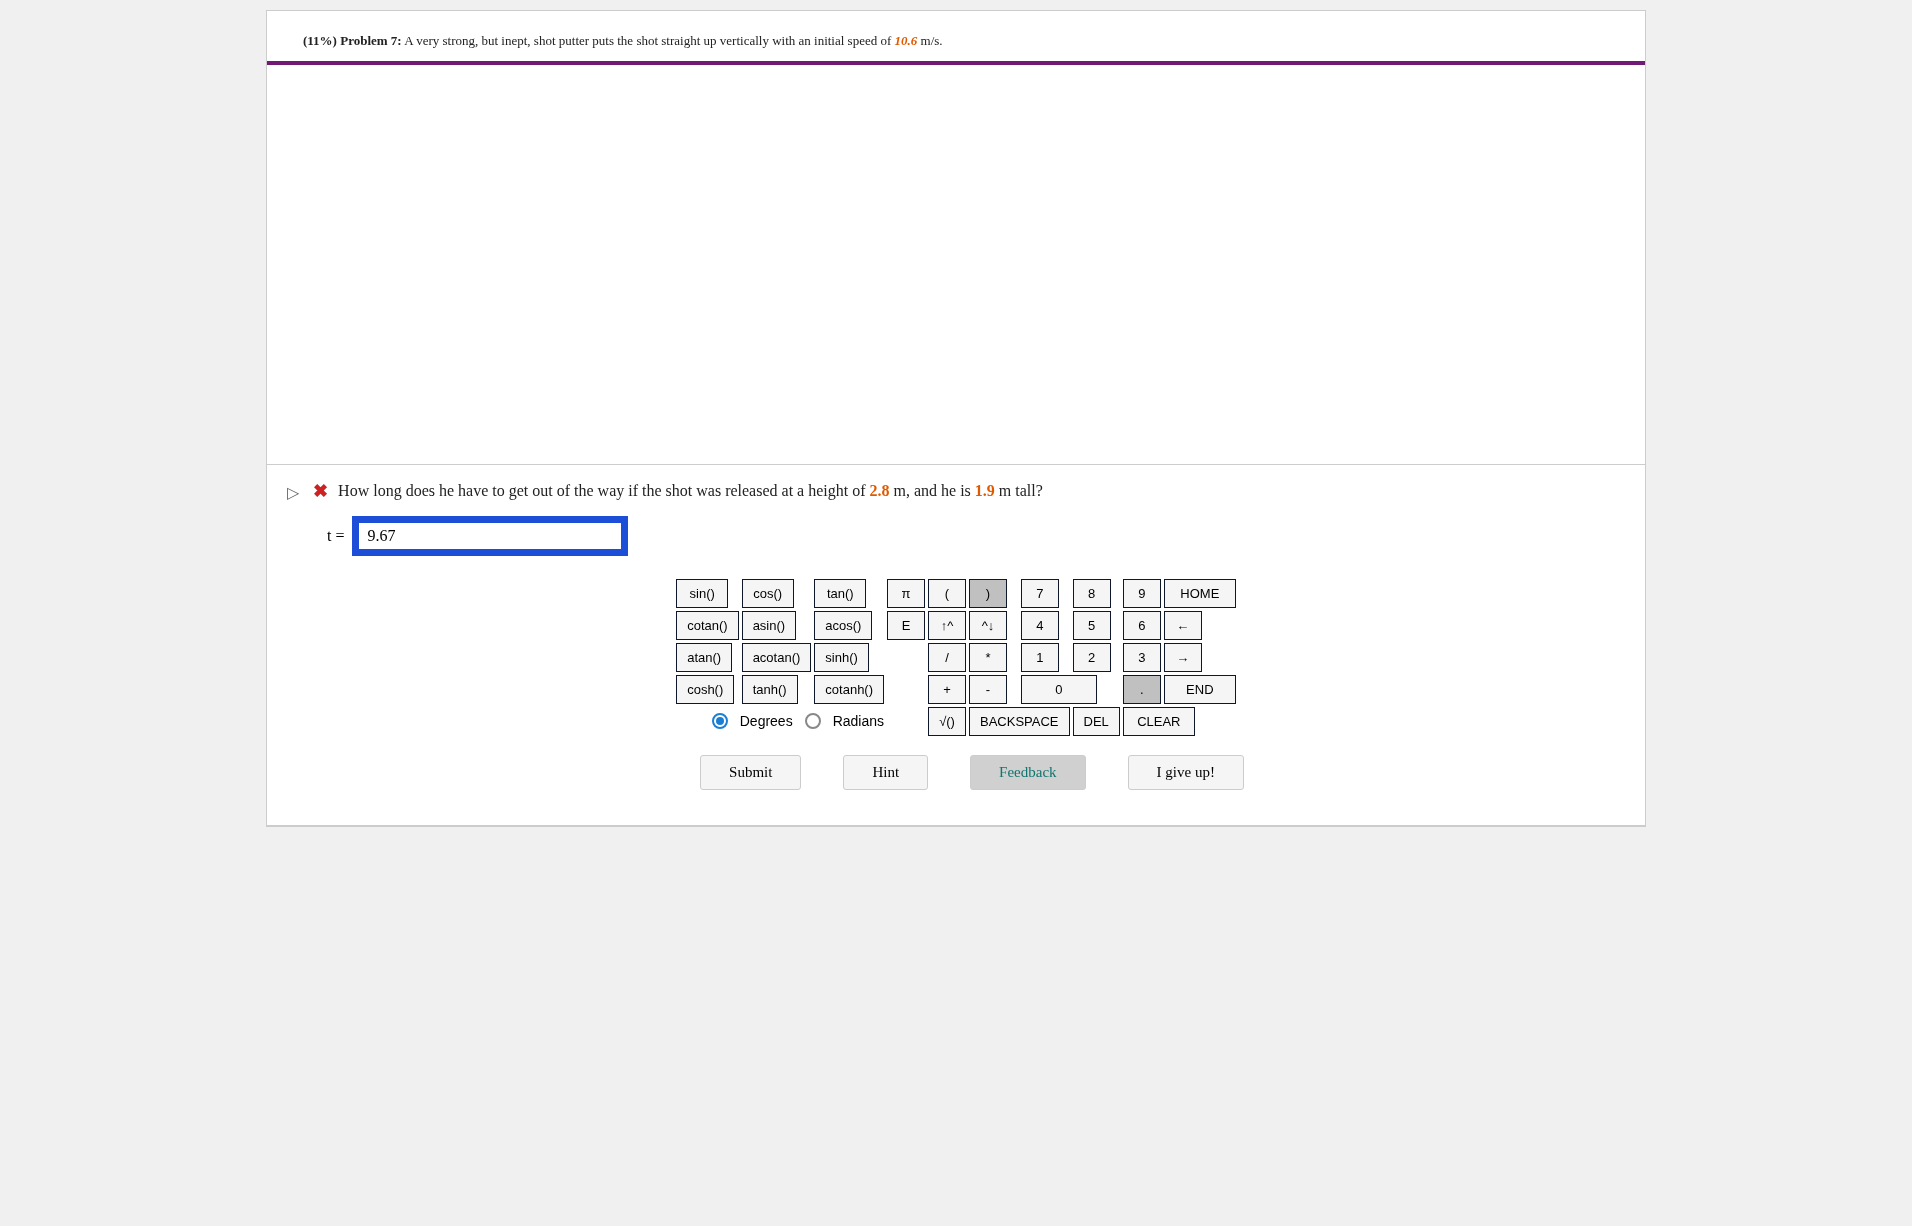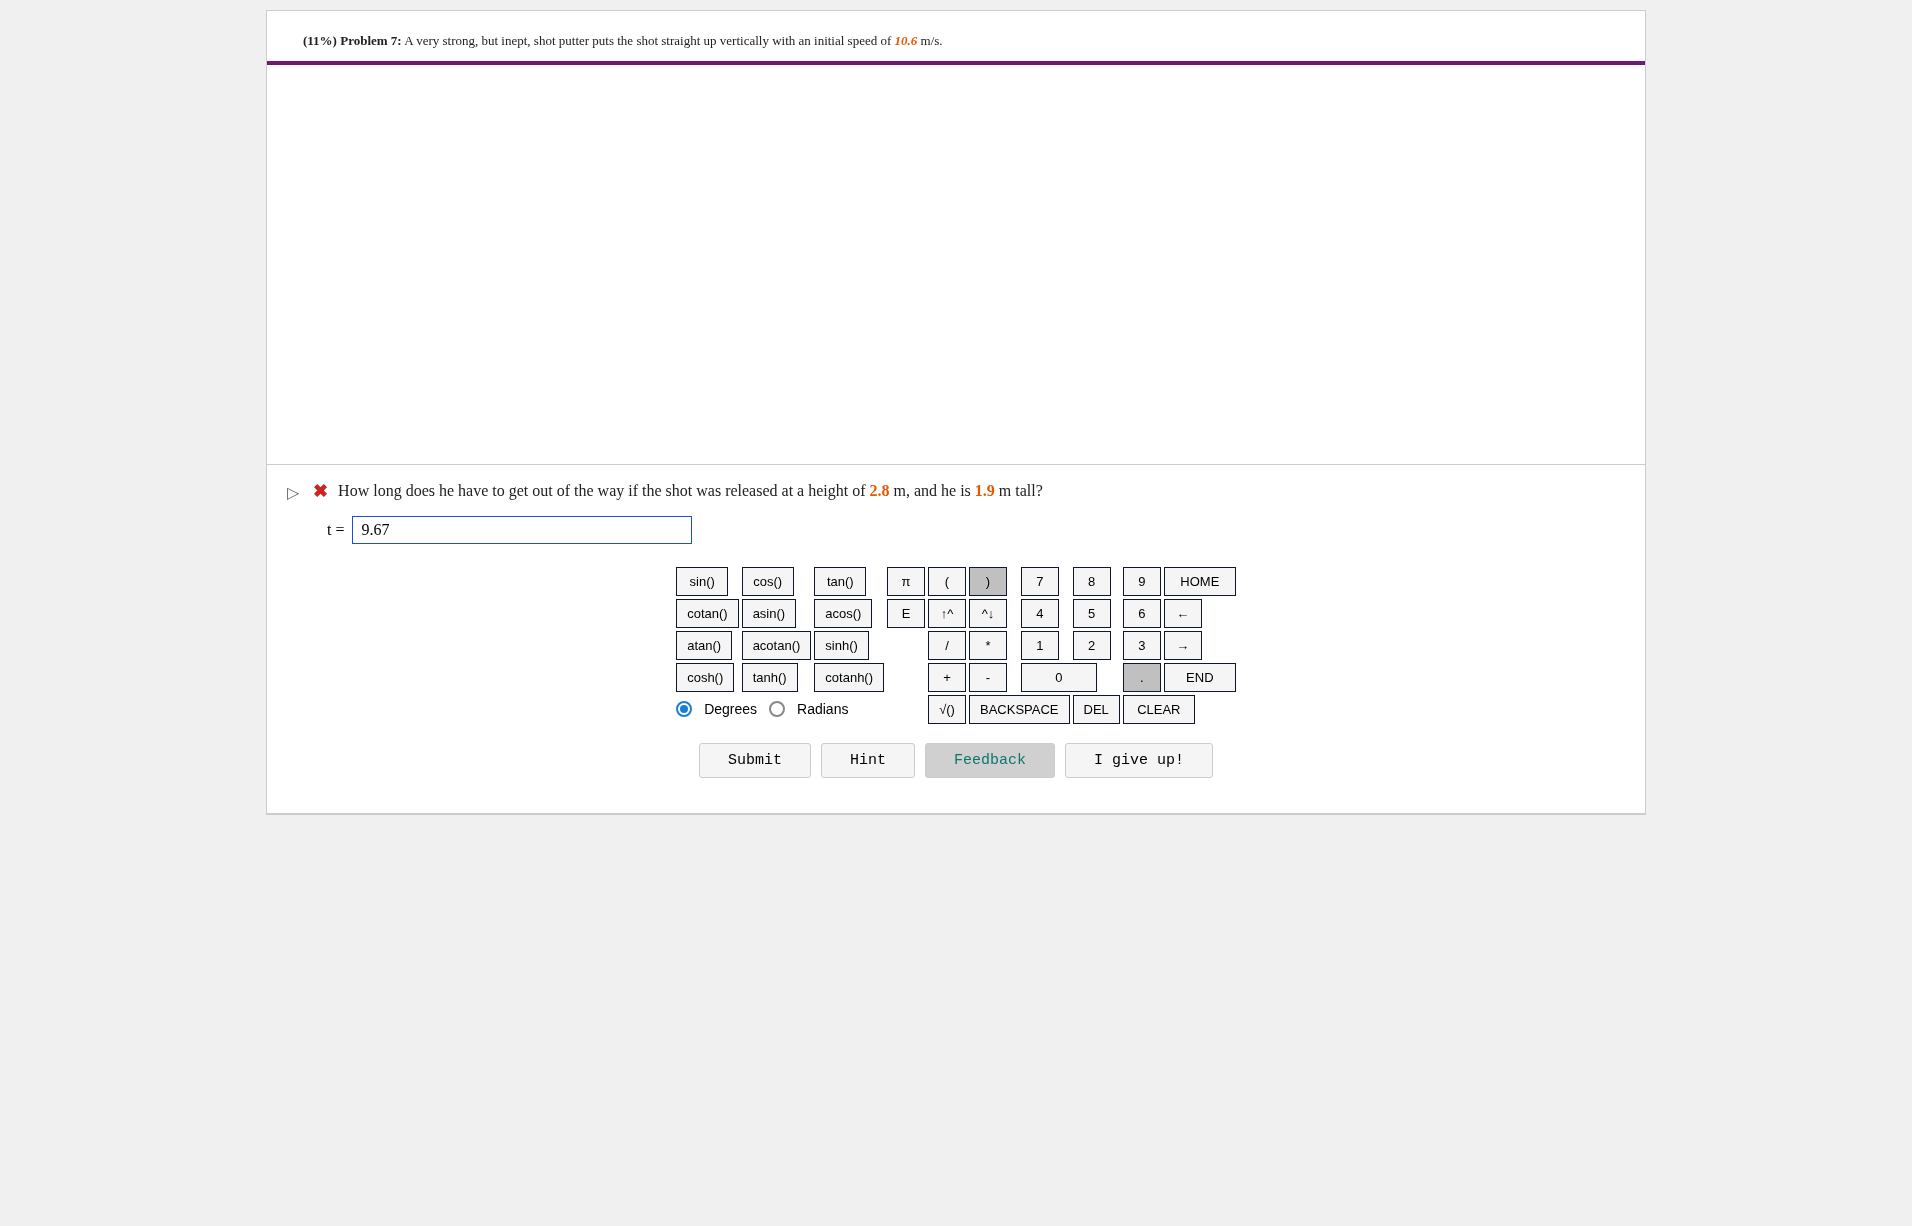--- a/index.html
+++ b/index.html
@@ -65,39 +65,40 @@
     }
     .input-row {
       display: flex;
       align-items: center;
       gap: 8px;
       margin-left: 40px;
       margin-bottom: 20px;
       font-size: 16px;
     }
     .answer-input {
-      border: 1px solid #1d4ed8;
+      border: 7px solid #1d4ed8;
       padding: 4px 8px;
       font-size: 16px;
-      width: 340px;
+      width: 276px;
       font-family: Georgia, serif;
       outline: none;
     }
     .calc-container {
       display: flex;
       justify-content: center;
       margin: 10px 0 16px 0;
     }
     .degrees-row {
       display: flex;
       align-items: center;
       gap: 12px;
       font-size: 14px;
       font-family: Arial, sans-serif;
       padding: 4px 0;
+      justify-content: flex-end;
     }
     .radio-btn {
       width: 16px;
       height: 16px;
       border-radius: 50%;
       border: 2px solid #888;
       display: inline-flex;
       align-items: center;
       justify-content: center;
       cursor: pointer;
@@ -114,25 +115,26 @@
     }
     .action-buttons {
       display: flex;
       justify-content: center;
       gap: 10px;
       margin: 14px 0 20px 0;
     }
     .action-btn {
       padding: 8px 28px;
       font-size: 15px;
-      font-family: Liberation Mono, monospace;
+      font-family: Liberation Serif, serif;
       border: 1px solid #ccc;
       background: #f5f5f5;
       cursor: pointer;
       border-radius: 3px;
+      margin-left: 32px;
     }
     .action-btn.feedback-btn {
       background: #d0d0d0;
       color: #0f766e;
     }
     
     .calc-table {
       border-collapse: separate;
       border-spacing: 3px;
       margin: 0 auto;

